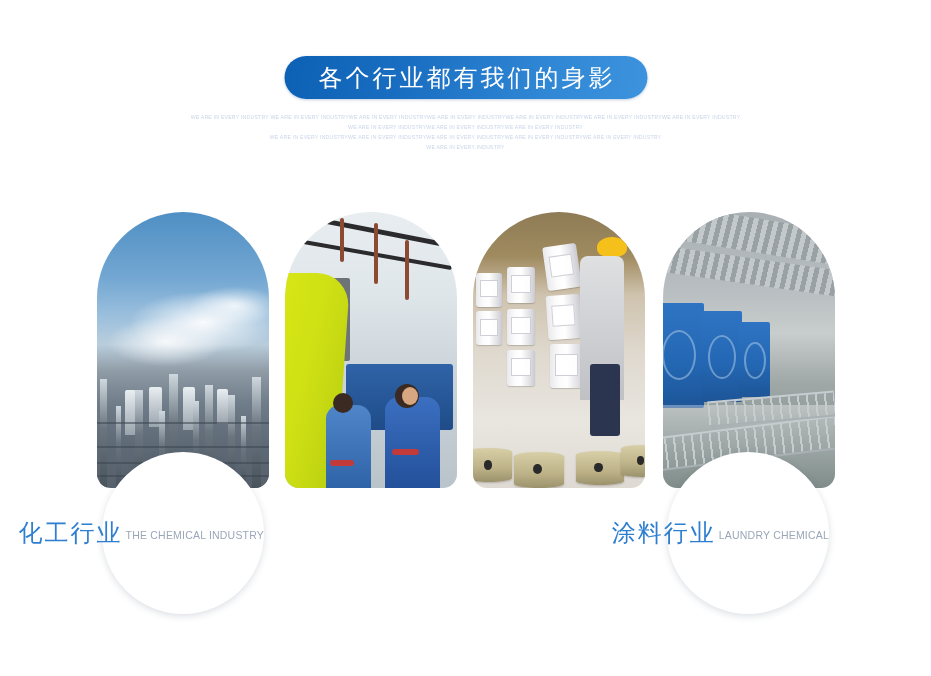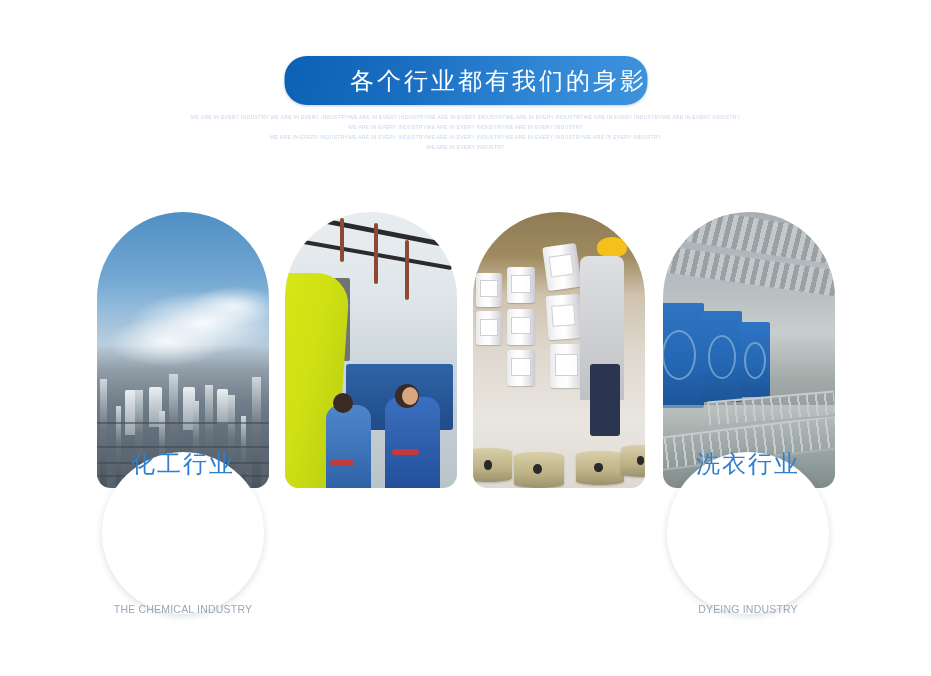--- a/index.html
+++ b/index.html
@@ -27,25 +27,25 @@
     color:#b9c9e0;
     font-family:"DejaVu Sans","Liberation Sans",sans-serif;
     white-space:nowrap;
     user-select:none;
   }
   .pill{
     position:absolute;
     left:50%;
     transform:translateX(-50%);
     top:56px;
-    width:363px;height:49px;
+    width:363px;height:43px;
     border-radius:22px;
     background:linear-gradient(100deg,#0d61b4 0%,#1b6fc2 35%,#2f86d4 70%,#3d93dd 100%);
     box-shadow:0 1px 3px rgba(0,60,130,.25);
-    display:flex;align-items:center;justify-content:flex-end;
+    display:flex;align-items:center;justify-content:center;
   }
   .pill-text{
     color:#ffffff;
     font-size:24px;
     letter-spacing:3px;
     font-family:"DejaVu Sans","Liberation Sans",sans-serif;
     white-space:nowrap;
     padding-left:3px;
   }
 
@@ -83,23 +83,23 @@
   }
 
   .badge{
     position:absolute;
     width:162px;height:162px;
     border-radius:50%;
     background:#ffffff;
     box-shadow:0 2px 7px rgba(40,60,90,.17);
     top:452px;
     display:flex;
-    flex-direction:column;
+    flex-direction:row;
     align-items:center;
-    justify-content:space-between;
+    justify-content:flex-end;
     gap:3px;
   }
   .badge .cn{
     font-size:24px;
     color:#2f7fd0;
     letter-spacing:2px;
     font-family:"DejaVu Sans","Liberation Sans",sans-serif;
     white-space:nowrap;
     line-height:1;
   }
@@ -318,17 +318,17 @@
       <div class="duct" style="left:-6%;top:17%;width:120%;height:26px;transform:rotate(8deg)"></div>
       <div class="washer" style="left:-6%;top:33%;width:30%;height:38%"></div>
       <div class="washer" style="left:22%;top:36%;width:24%;height:33%"></div>
       <div class="washer" style="left:44%;top:40%;width:18%;height:27%"></div>
       <div class="floorlight" style="left:0;bottom:0;width:100%;height:30%"></div>
       <div class="rail" style="left:-4%;bottom:10%;width:108%;height:30px;transform:rotate(-7deg)"></div>
       <div class="rail" style="left:26%;bottom:24%;width:74%;height:22px;transform:rotate(-5deg)"></div>
     </div>
   </div>
   <div class="badge" style="left:667px;">
-    <span class="cn">洗衣行业</span>
-    <span class="en">DYEING INDUSTRY</span>
+    <span class="cn">涂料行业</span>
+    <span class="en">LAUNDRY CHEMICAL</span>
   </div>
 
 </div>
 
 </body></html>

